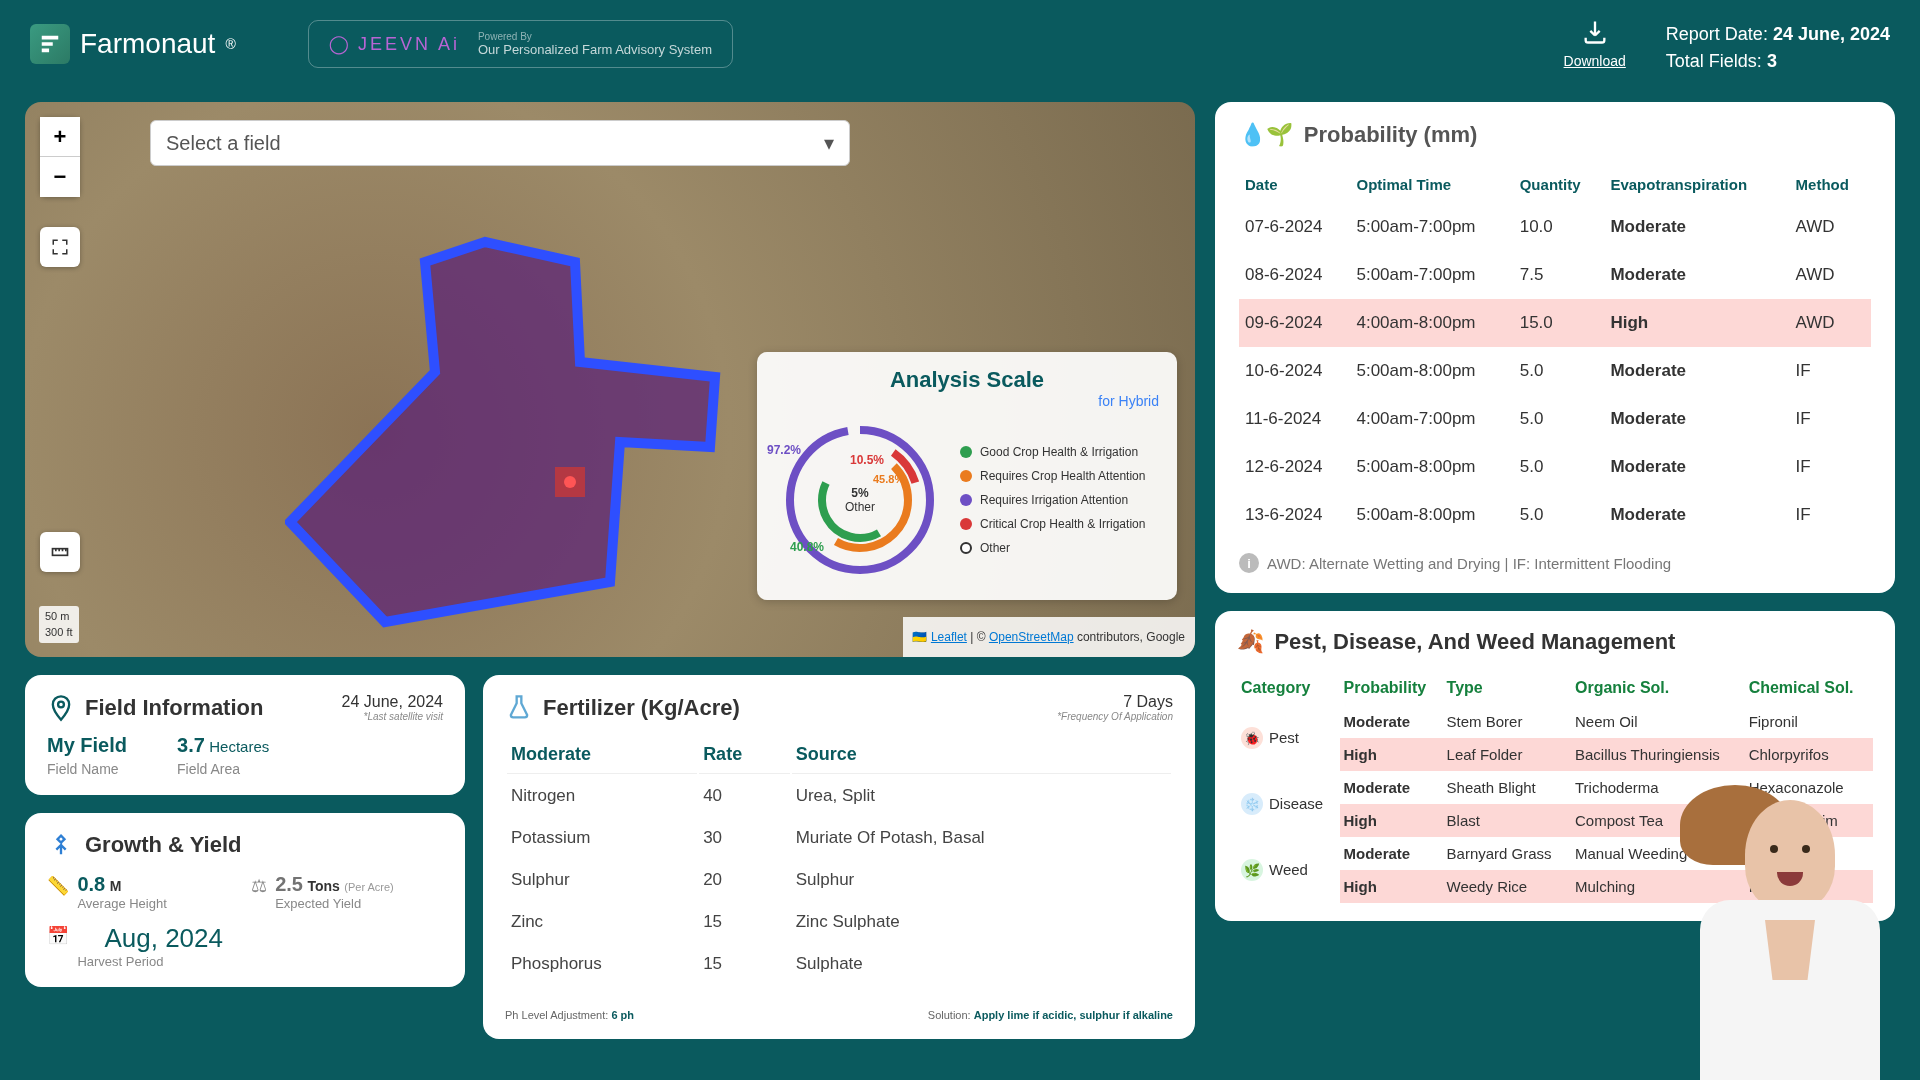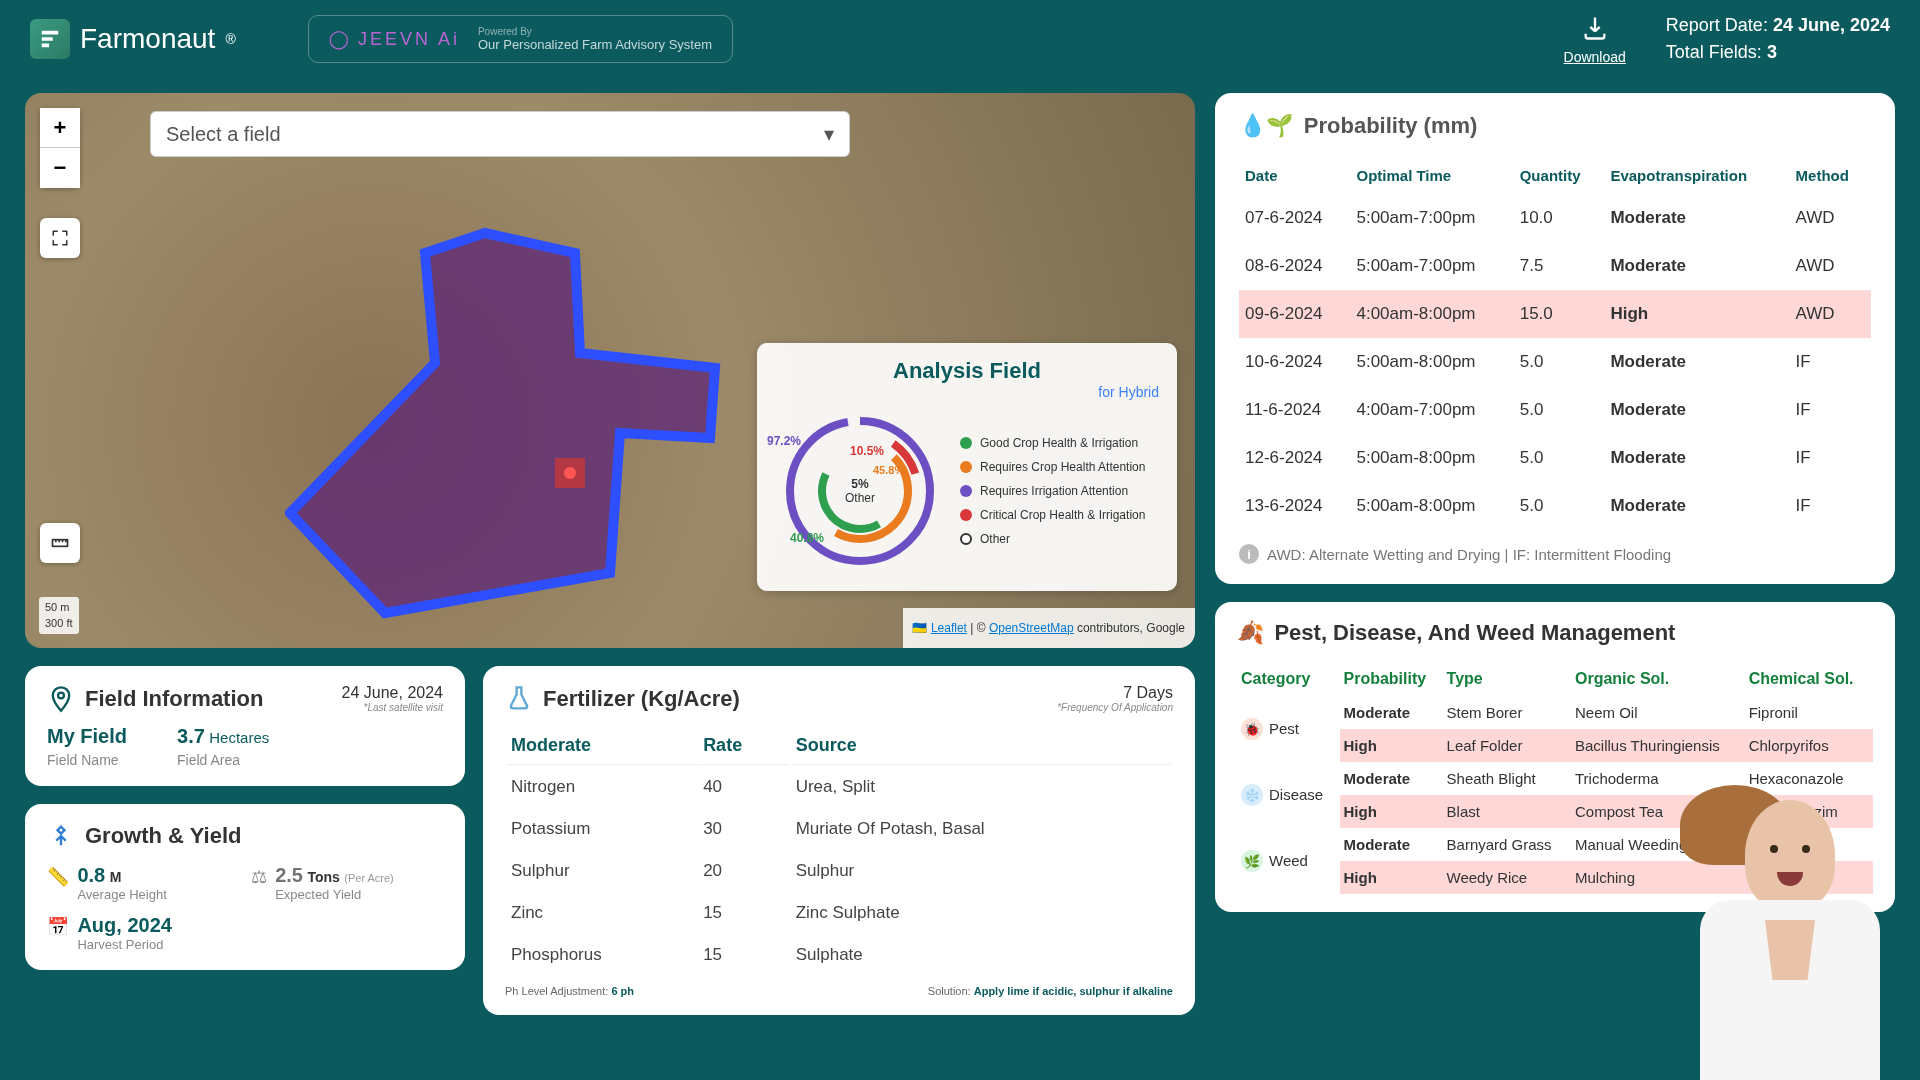--- a/index.html
+++ b/index.html
@@ -9,21 +9,21 @@
 .logo-mark { width: 40px; height: 40px; background: linear-gradient(135deg, #3a9b81, #2c7a65); border-radius: 6px; display: flex; align-items: center; justify-content: center; }
 .logo sup { font-size: 14px; }
 .jeevn-box { margin-left: 72px; border: 1px solid rgba(255,255,255,0.3); border-radius: 10px; padding: 10px 20px; display: flex; align-items: center; gap: 18px; }
 .jeevn-logo { color: #b865d4; font-size: 18px; letter-spacing: 2px; font-weight: 400; }
 .jeevn-sub { font-size: 12px; color: #c5d8d9; }
 .jeevn-sub .pwd { font-size: 10px; opacity: 0.7; }
 .jeevn-sub .sys { font-size: 13px; }
 .header-right { margin-left: auto; display: flex; align-items: center; gap: 40px; }
 .download { text-align: center; font-size: 14px; text-decoration: underline; }
 .download-icon { width: 28px; height: 28px; margin: 0 auto 4px; }
-.report-info { font-size: 18px; line-height: 1.5; }
+.report-info { font-size: 18px; line-height: 1.5; margin-top: 9px; }
 .report-info b { font-weight: 700; }
 .main { display: grid; grid-template-columns: 1170px 1fr; gap: 20px; padding: 15px 25px; }
 .left-col { display: flex; flex-direction: column; gap: 18px; }
 .map-card { background: #a89878; border-radius: 16px; height: 555px; position: relative; overflow: hidden; background-image: radial-gradient(circle at 30% 60%, #8b7355 0%, #9c8a68 40%, #7a6b4f 100%); }
 .map-controls { position: absolute; top: 15px; left: 15px; display: flex; flex-direction: column; gap: 0; background: #fff; border-radius: 6px; box-shadow: 0 1px 5px rgba(0,0,0,0.3); }
 .map-btn { width: 40px; height: 40px; border: none; background: #fff; font-size: 22px; font-weight: bold; cursor: pointer; border-bottom: 1px solid #ccc; }
 .map-btn:last-child { border-bottom: none; }
 .fs-btn { position: absolute; top: 125px; left: 15px; width: 40px; height: 40px; background: #fff; border-radius: 6px; box-shadow: 0 1px 5px rgba(0,0,0,0.3); display: flex; align-items: center; justify-content: center; }
 .ruler-btn { position: absolute; top: 430px; left: 15px; width: 40px; height: 40px; background: #fff; border-radius: 6px; box-shadow: 0 1px 5px rgba(0,0,0,0.3); display: flex; align-items: center; justify-content: center; }
 .field-select { position: absolute; top: 18px; left: 125px; width: 700px; height: 46px; background: #fff; border: 1px solid #ccc; border-radius: 6px; padding: 0 15px; font-size: 20px; color: #555; display: flex; align-items: center; justify-content: space-between; }
@@ -50,21 +50,21 @@
 .fi-row { display: flex; gap: 50px; }
 .fi-item .val { font-size: 20px; font-weight: 700; color: #0a5a5e; }
 .fi-item .unit { font-size: 15px; font-weight: 500; color: #0a5a5e; }
 .fi-item .lbl { font-size: 14px; color: #888; margin-top: 4px; }
 .gy-grid { display: grid; grid-template-columns: 1fr 1fr; gap: 12px; }
 .gy-item { display: flex; gap: 8px; }
 .gy-icon { color: #888; font-size: 18px; margin-top: 2px; }
 .fert-table { width: 100%; }
 .fert-table th { text-align: left; font-size: 18px; font-weight: 700; color: #0a5a5e; padding: 8px 4px; border-bottom: 1px solid #eee; }
 .fert-table td { padding: 10px 4px; font-size: 17px; color: #444; }
-.fert-foot { display: flex; justify-content: space-between; font-size: 11px; color: #666; margin-top: 8px; }
+.fert-foot { display: flex; justify-content: space-between; font-size: 11px; color: #666; margin-top: 23px; }
 .fert-foot b { color: #0a5a5e; font-weight: 600; }
 .right-col { display: flex; flex-direction: column; gap: 18px; }
 .irr-card { background: #fff; border-radius: 16px; padding: 20px 24px; }
 .irr-title { display: flex; align-items: center; gap: 10px; font-size: 22px; font-weight: 600; color: #555; margin-bottom: 18px; }
 .irr-table { width: 100%; border-collapse: collapse; }
 .irr-table th { text-align: left; font-size: 15px; font-weight: 700; color: #0a5a5e; padding: 10px 6px; }
 .irr-table td { padding: 14px 6px; font-size: 17px; color: #333; }
 .irr-table tr.hi { background: #fdd8d6; border-radius: 8px; }
 .mod { color: #e6a500; font-weight: 600; }
 .high { color: #d93838; font-weight: 600; }
@@ -135,21 +135,21 @@
       <div class="field-select">
         <span>Select a field</span>
         <span>▾</span>
       </div>
       <svg class="field-poly" viewBox="0 0 490 400">
         <path d="M 200 10 L 290 30 L 295 130 L 430 145 L 425 215 L 335 210 L 325 350 L 100 390 L 5 290 L 150 140 L 140 30 Z" fill="rgba(88,30,120,0.7)" stroke="#2e4fff" stroke-width="10"></path>
         <rect x="270" y="235" width="30" height="30" fill="#c73838" opacity="0.8"></rect>
         <circle cx="285" cy="250" r="6" fill="#ff5555"></circle>
       </svg>
       <div class="analysis-card">
-        <div class="analysis-title">Analysis Field</div>
+        <div class="analysis-title">Analysis Scale</div>
         <div class="analysis-sub">for Hybrid</div>
         <div class="analysis-body">
           <div class="donut">
             <svg width="170" height="170" viewBox="0 0 170 170">
               <circle cx="85" cy="85" r="70" fill="none" stroke="#6d4fc4" stroke-width="8" stroke-dasharray="427 440" transform="rotate(-90 85 85)"></circle>
               <circle cx="85" cy="85" r="58" fill="none" stroke="#d93838" stroke-width="8" stroke-dasharray="38 365" transform="rotate(-55 85 85)"></circle>
               <circle cx="85" cy="85" r="48" fill="none" stroke="#ea7b1e" stroke-width="8" stroke-dasharray="138 302" transform="rotate(-45 85 85)"></circle>
               <circle cx="85" cy="85" r="38" fill="none" stroke="#2e9e4f" stroke-width="8" stroke-dasharray="97 239" transform="rotate(60 85 85)"></circle>
             </svg>
             <div style="position:absolute;top:50%;left:50%;transform:translate(-50%,-50%);text-align:center;font-size:12px;">
@@ -240,21 +240,21 @@
             <div class="gy-item">
               <span class="gy-icon">⚖</span>
               <div>
                 <div><span style="color:#737373;font-weight:700;font-size:20px;">2.5</span> <span style="font-size:14px;font-weight:600;">Tons</span> <span style="font-size:11px;color:#999;">(Per Acre)</span></div>
                 <div class="lbl" style="color:#888;font-size:13px;">Expected Yield</div>
               </div>
             </div>
             <div class="gy-item">
               <span class="gy-icon">📅</span>
               <div>
-                <div style="color:#0a5a5e;font-weight:700;font-size:20px;">Aug, 2024</div>
+                <div style="color:#0a5a5e;font-weight:400;font-size:26px;margin-left:27px;">Aug, 2024</div>
                 <div class="lbl" style="color:#888;font-size:13px;">Harvest Period</div>
               </div>
             </div>
           </div>
         </div>
       </div>
 
       <div class="card">
         <div class="card-head">
           <div class="card-title">

